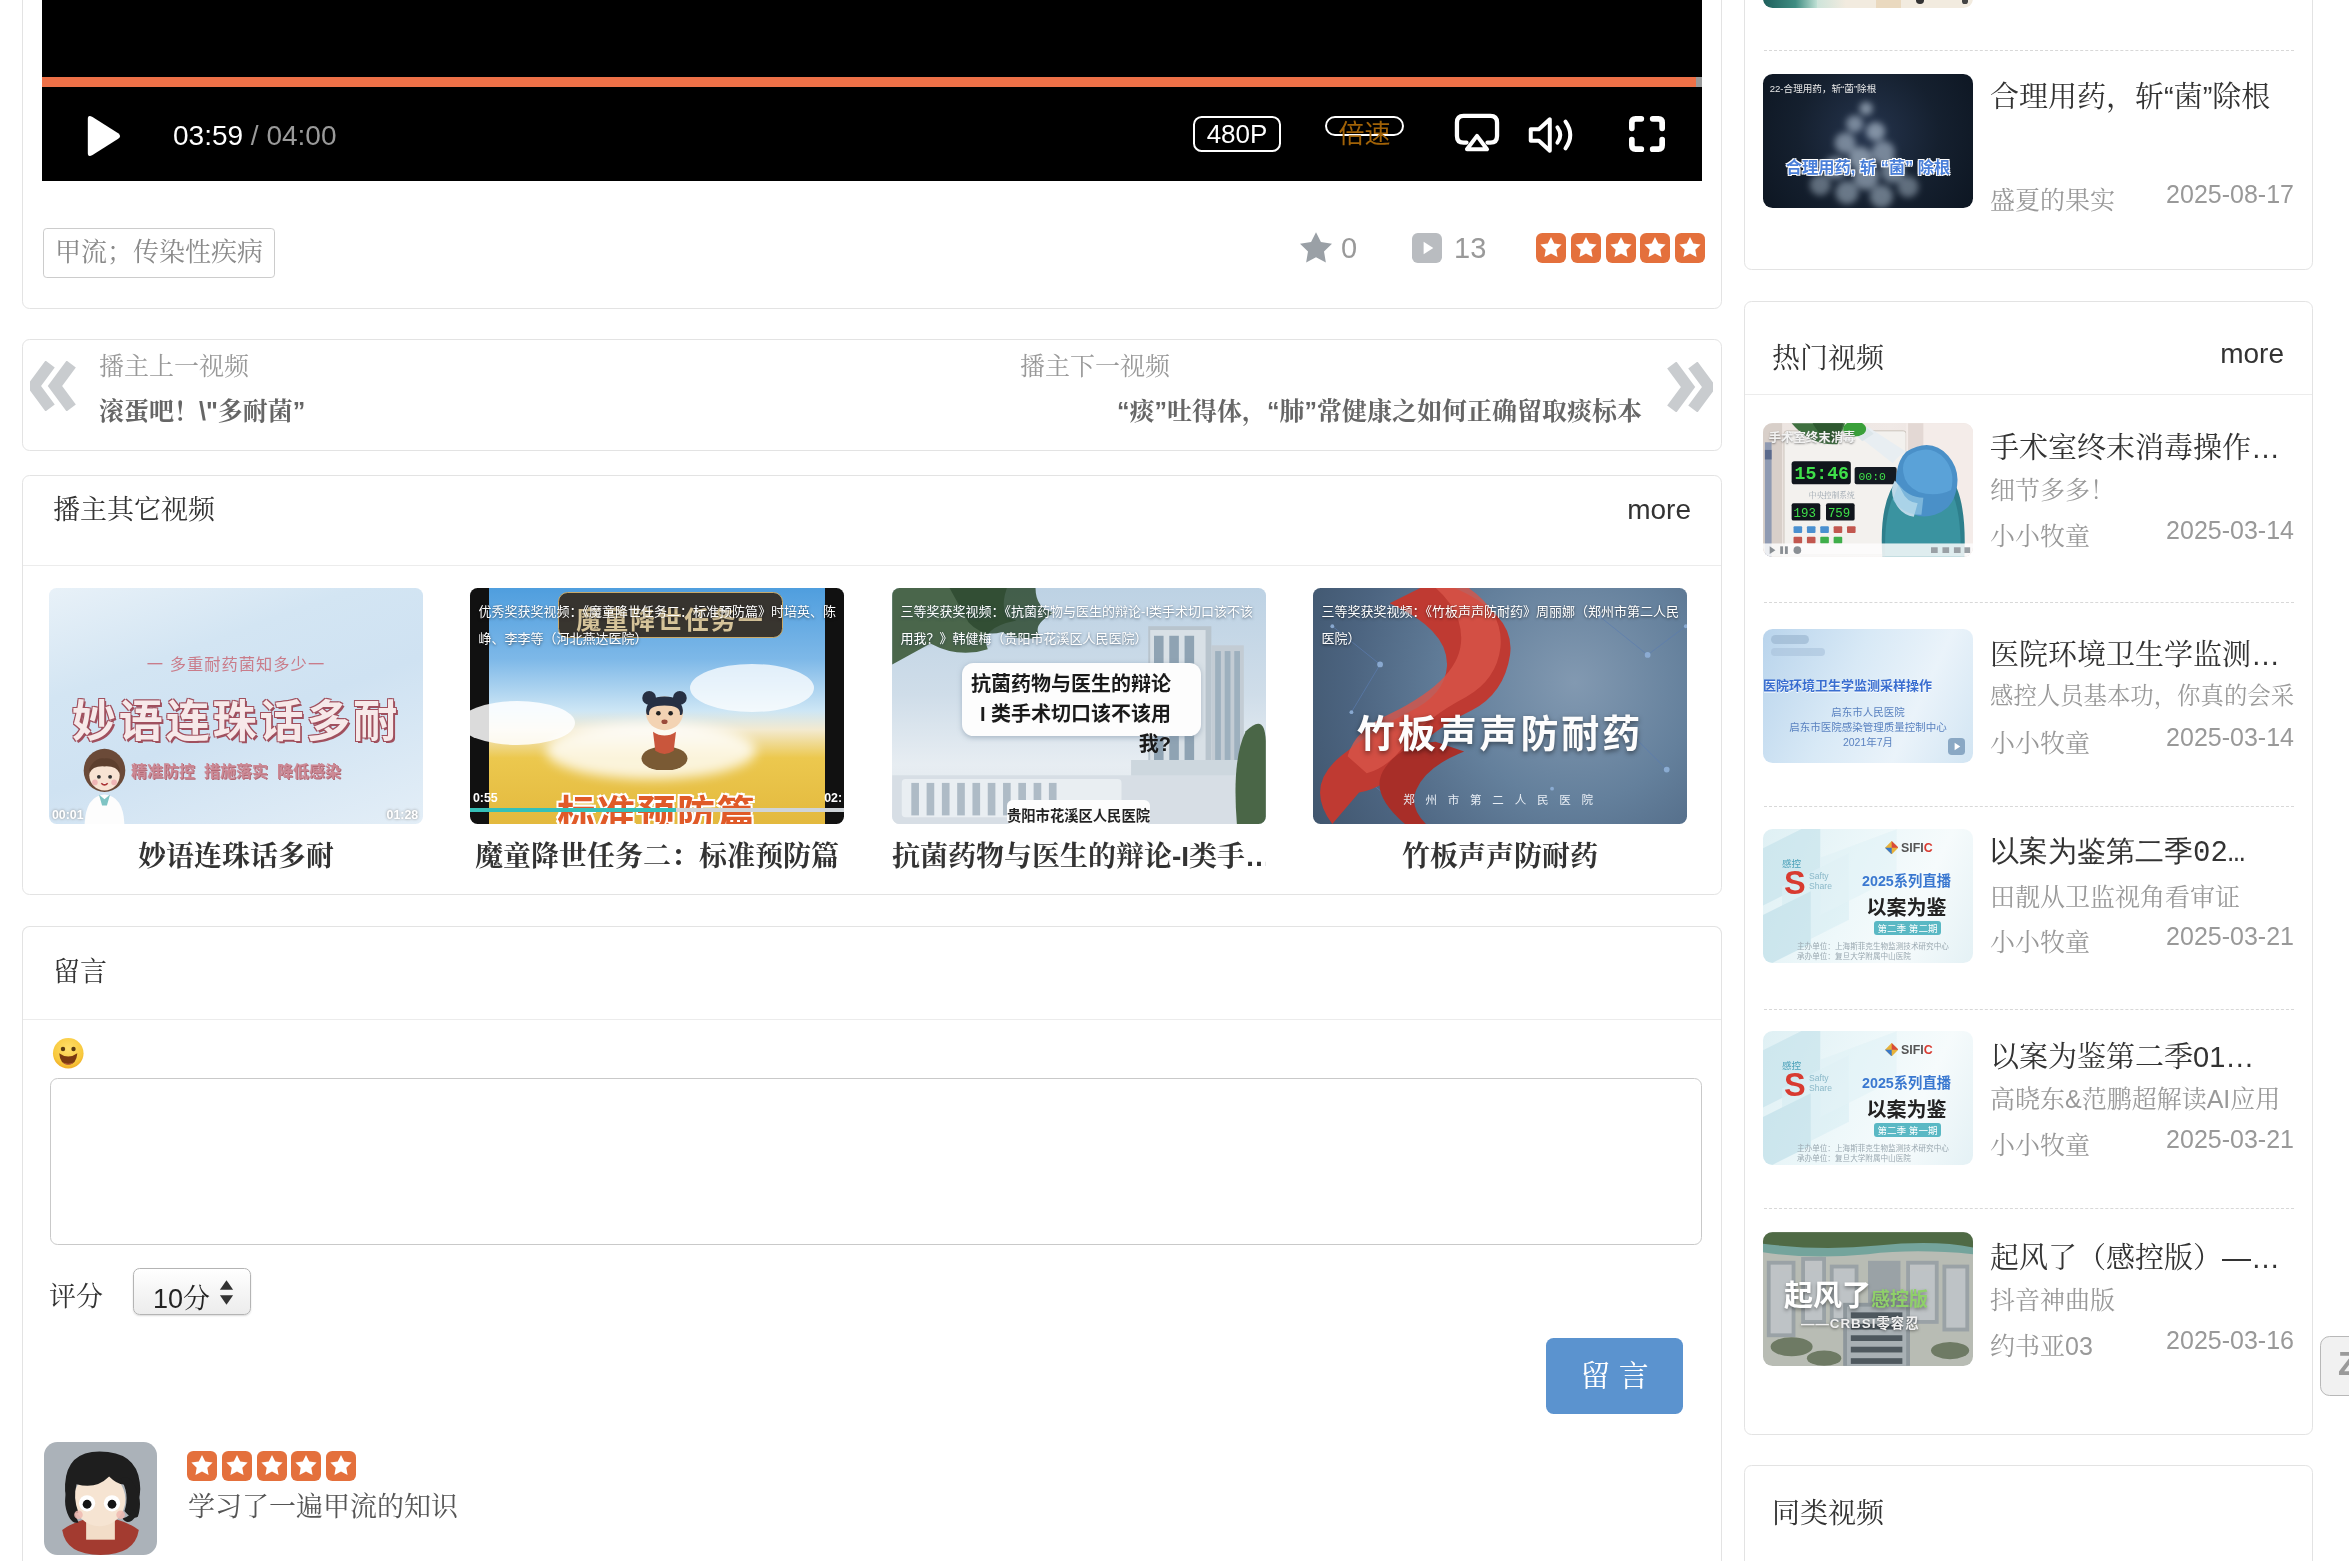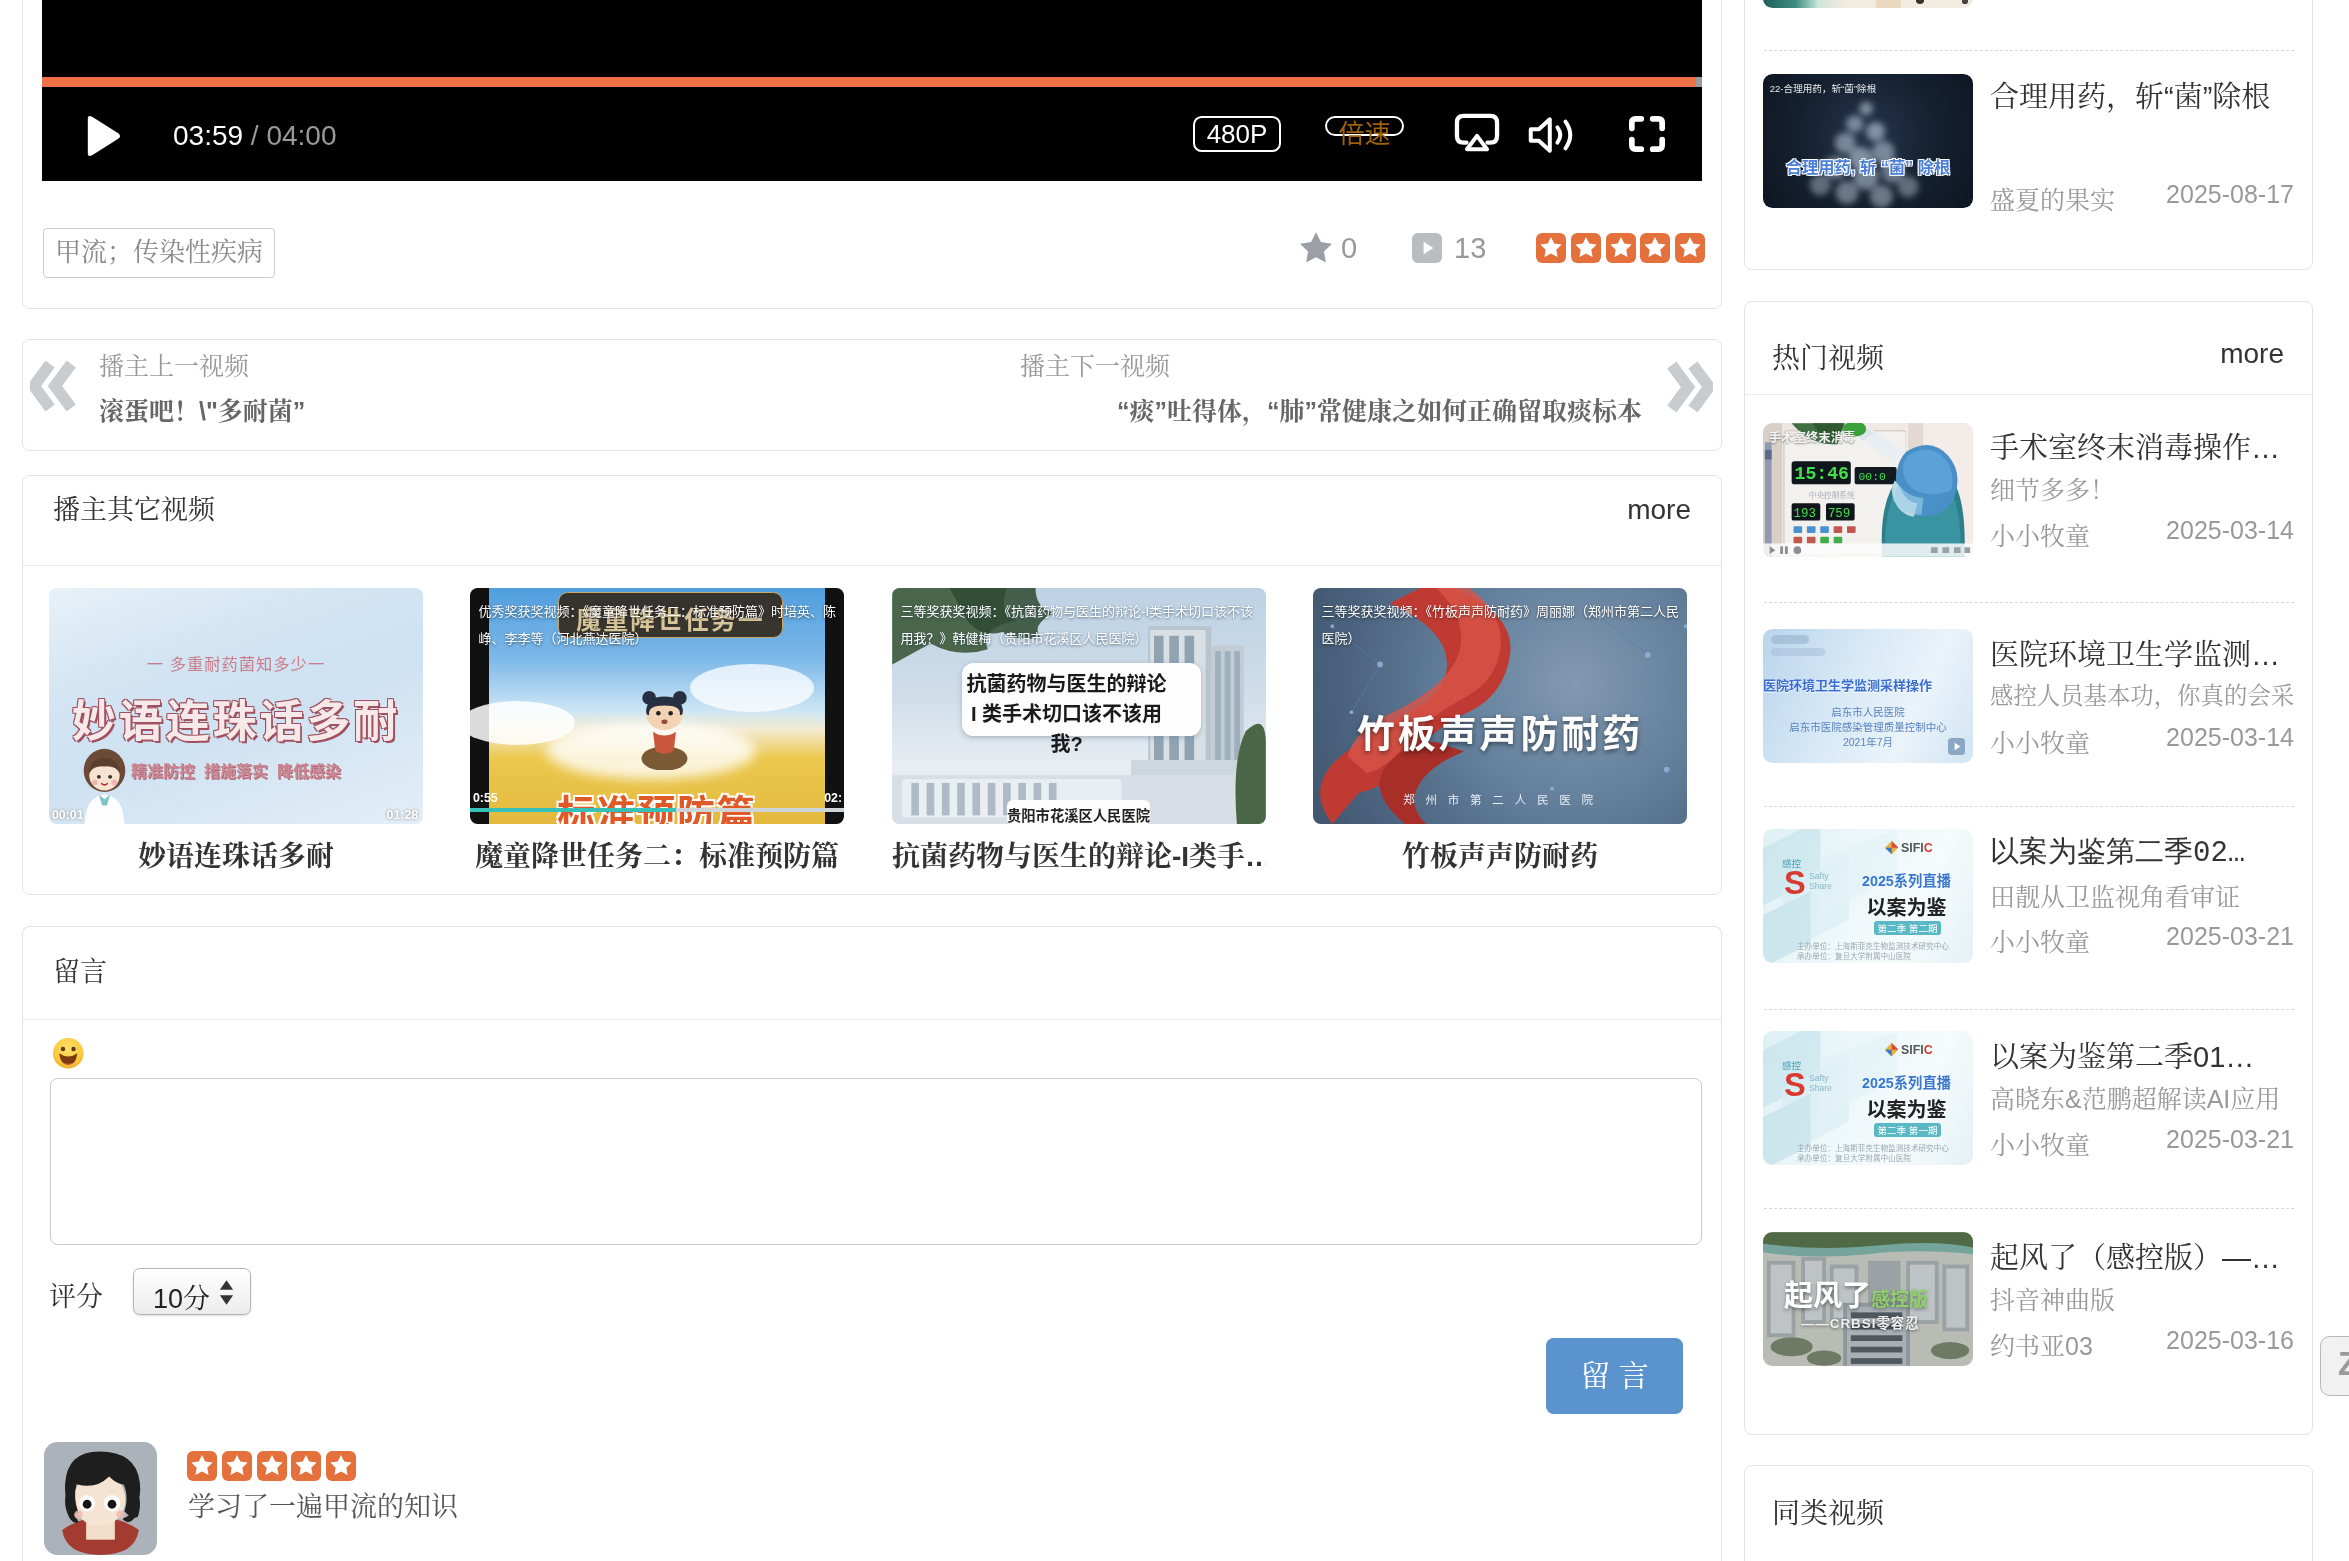--- a/index.html
+++ b/index.html
@@ -175,21 +175,21 @@
           <rect x="84" y="204" width="8" height="34"></rect>
           <rect x="100" y="204" width="8" height="34"></rect>
           <rect x="116" y="204" width="8" height="34"></rect>
           <rect x="132" y="204" width="8" height="34"></rect>
           <rect x="148" y="204" width="8" height="34"></rect>
           <rect x="164" y="204" width="8" height="34"></rect>
         </g>
   <path d="M370 150 q20 -20 21 10 l0 90 h-30 q-6 -70 9 -100z" fill="#4a6647"></path>
  </svg>
  <div class="abs" style="left:70px;top:75px;width:239px;height:73px;background:#fdfdfd;border-radius:11.5px;box-shadow:0 1.9px 5.7px rgba(120,140,160,.5);"></div>
- <div class="abs sans" style="left:70px;top:81px;width:209px;text-align:center;font-size:20px;line-height:30px;font-weight:bold;color:#1a1a1a;">抗菌药物与医生的辩论<br>I 类手术切口该不该用我?</div>
+ <div class="abs sans" style="left:70px;top:81px;width:209px;text-align:right;font-size:20px;line-height:30px;font-weight:bold;color:#1a1a1a;">抗菌药物与医生的辩论<br>I 类手术切口该不该用我?</div>
  <div class="abs" style="left:115px;top:212px;width:143px;height:25px;background:#fdfdfd;border-radius:5.7px;"></div>
  <div class="abs sans" style="left:115px;top:216px;width:143px;text-align:center;font-size:14.3px;font-weight:bold;color:#222;">贵阳市花溪区人民医院</div>
  <div class="abs sans" style="left:8.6px;top:9.6px;width:360px;font-size:13px;line-height:27px;color:#fff;text-shadow:0 1px 2.9px rgba(40,60,80,.75);">三等奖获奖视频：《抗菌药物与医生的辩论-I类手术切口该不该用我？》韩健梅（贵阳市花溪区人民医院）</div>
 </div>
 
 <div class="abs" style="left:1313px;top:588px;width:374px;height:236px;border-radius:7.6px;overflow:hidden;background:radial-gradient(circle at 70% 40%,#8299b1 0%,#64809c 40%,#4c6480 75%,#40566e 100%);">
  <svg class="abs" style="left:0;top:0;" width="374" height="236" viewBox="0 0 391 247">
   <g stroke="#5b7db0" stroke-width="1" opacity=".7">
    <path d="M20 40 L70 80 L40 130 M300 30 L350 70 L390 40 M330 150 L370 190 M30 180 L80 220" fill="none"></path>
   </g>

